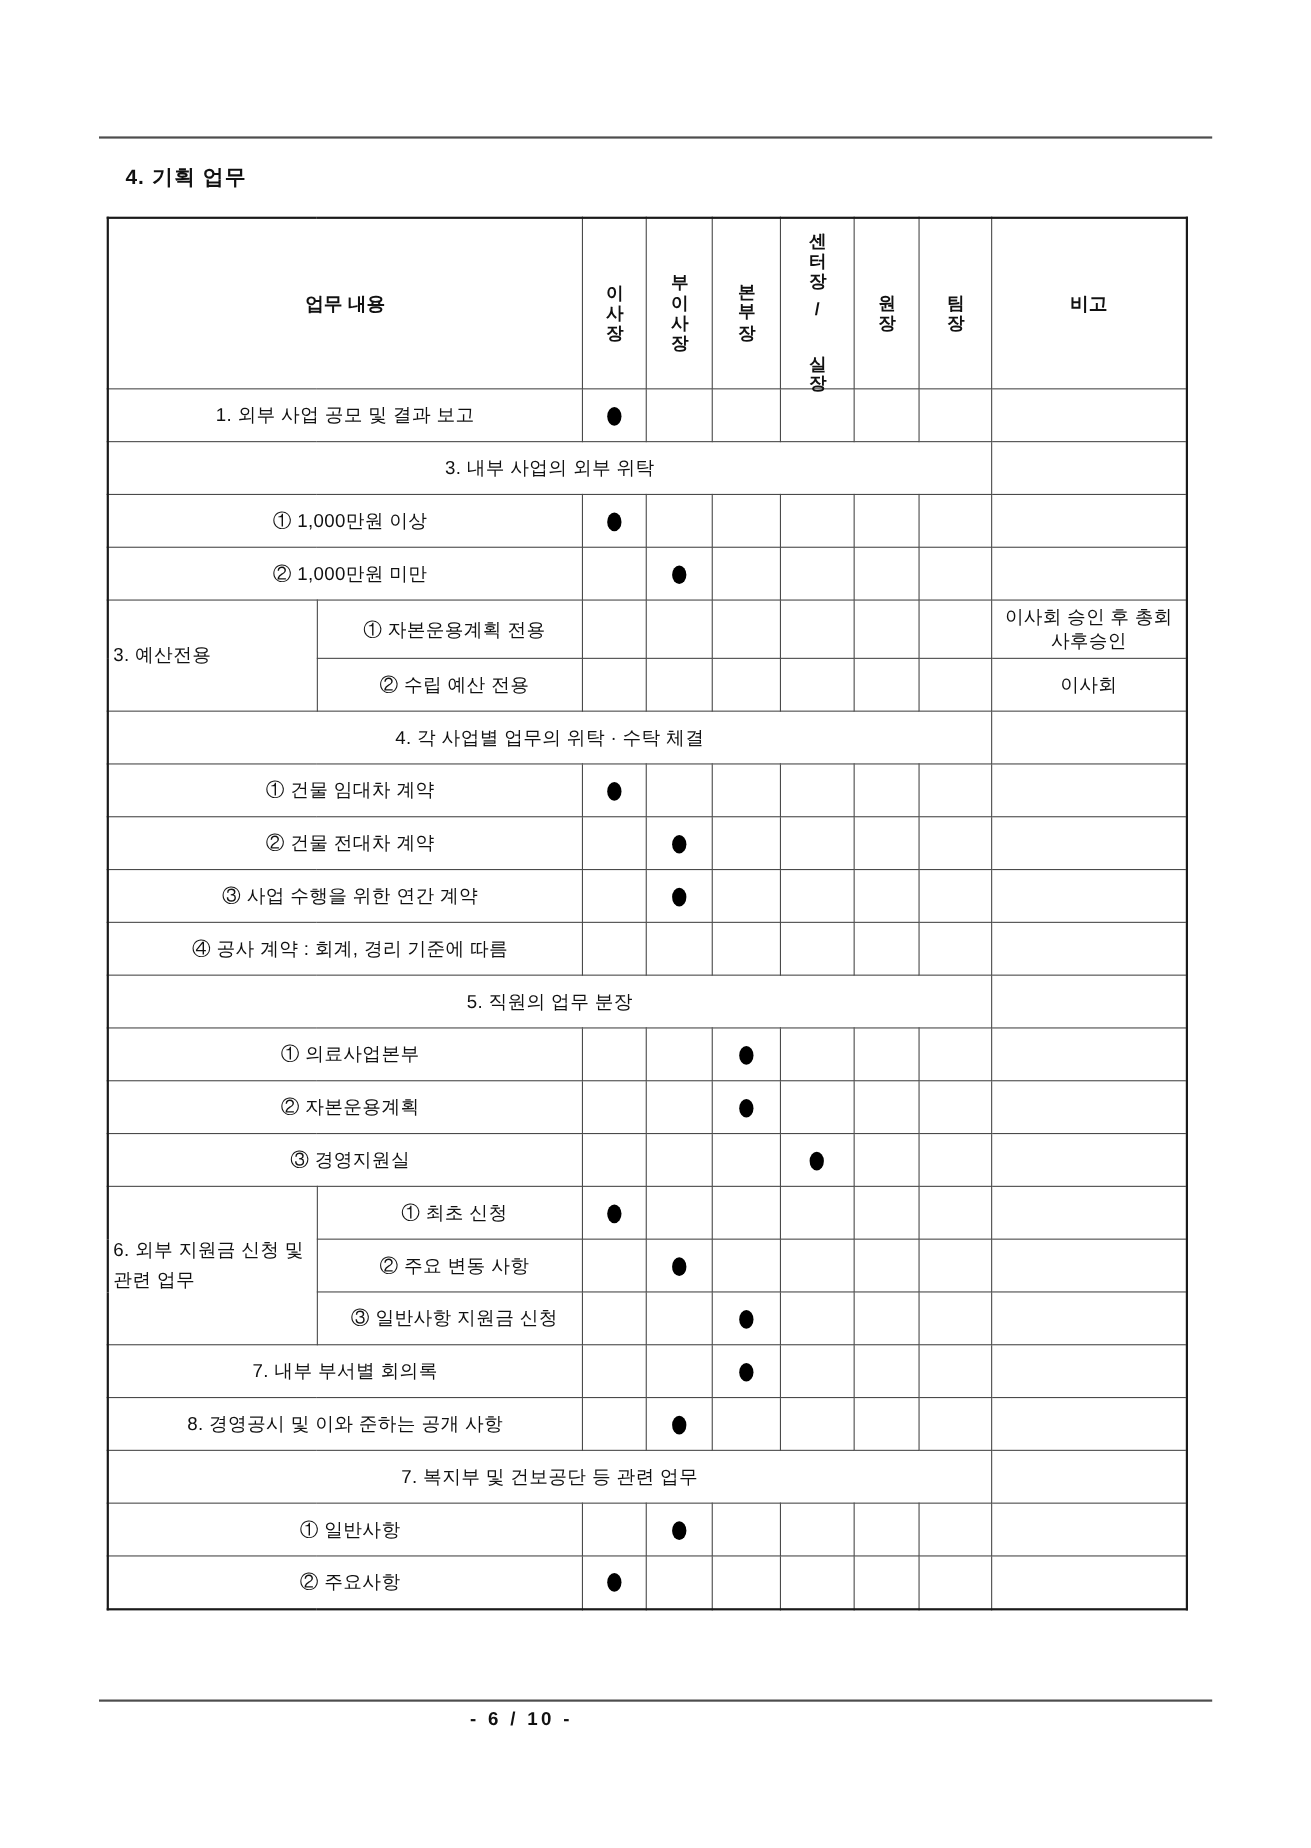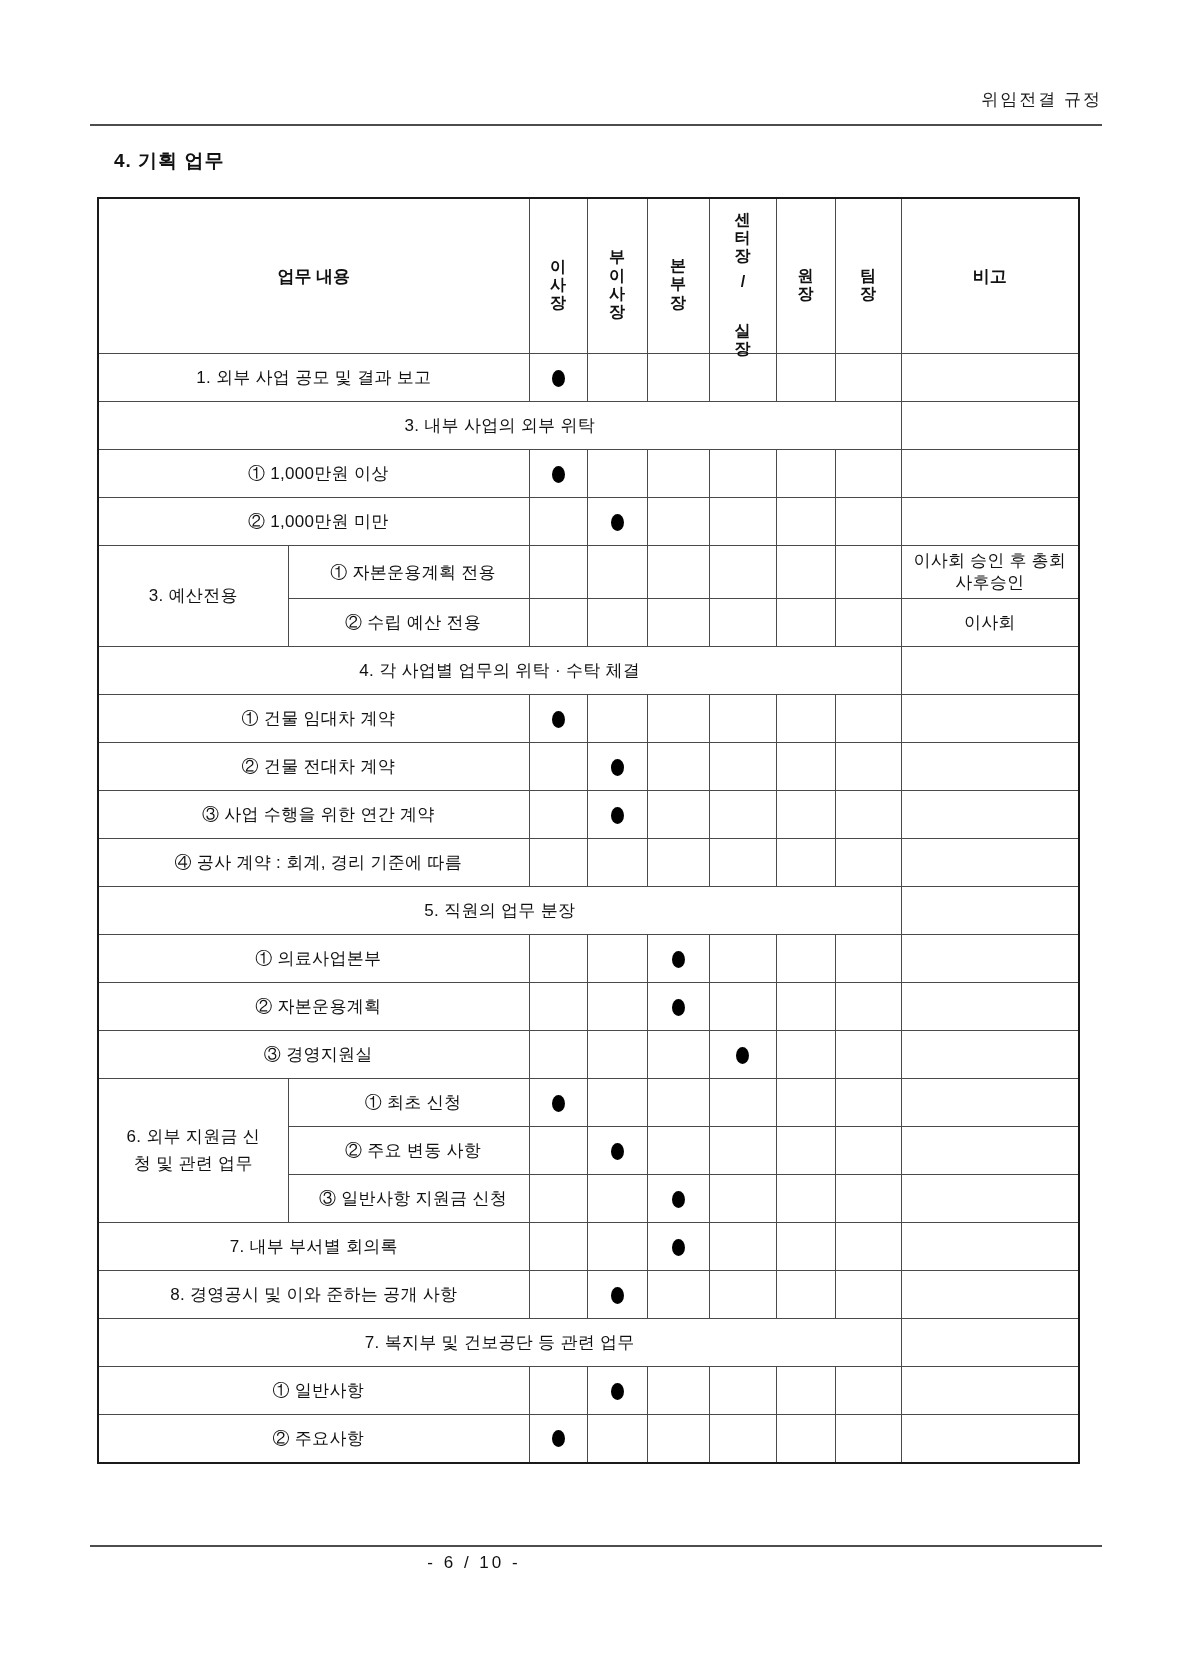--- a/index.html
+++ b/index.html
@@ -77,22 +77,22 @@
     white-space: nowrap;
   }
   table.matrix tbody td { height: 48px; font-size: 17px; }
   td.label-cell {
     text-align: center;
     padding: 4px 9px;
     letter-spacing: 0.3px;
   }
   td.label-cell.indent { padding-left: 18px; }
   td.group-label-cell {
-    text-align: center;
-    padding: 4px 19px;
+    text-align: left;
+    padding: 4px 4px;
     letter-spacing: 0.3px;
     line-height: 1.55;
   }
   td.dot-cell { text-align: center; }
   .dot {
     display: inline-block;
     width: 13px;
     height: 17px;
     background: #000;
     border-radius: 50%;
@@ -115,30 +115,29 @@
     height: 0;
     border-top: 2px solid #4d4d4d;
   }
   .footer-page {
     position: absolute;
     top: 1553px;
     left: 0;
     width: 948px;
     text-align: center;
     font-size: 17px;
-    font-weight: normal;
+    font-weight: bold;
     letter-spacing: 3px;
   }
 </style>
 </head>
 <body>
 
 <div class="page">
 
-  <div class="doc-header">위임전결 규정</div>
   <div class="header-rule"></div>
 
   <div class="section-title">4. 기획 업무</div>
 
   <table class="matrix">
     <colgroup>
       <col style="width:190px">
         <col style="width:241px">
       <col style="width:58px">
         <col style="width:60px">

